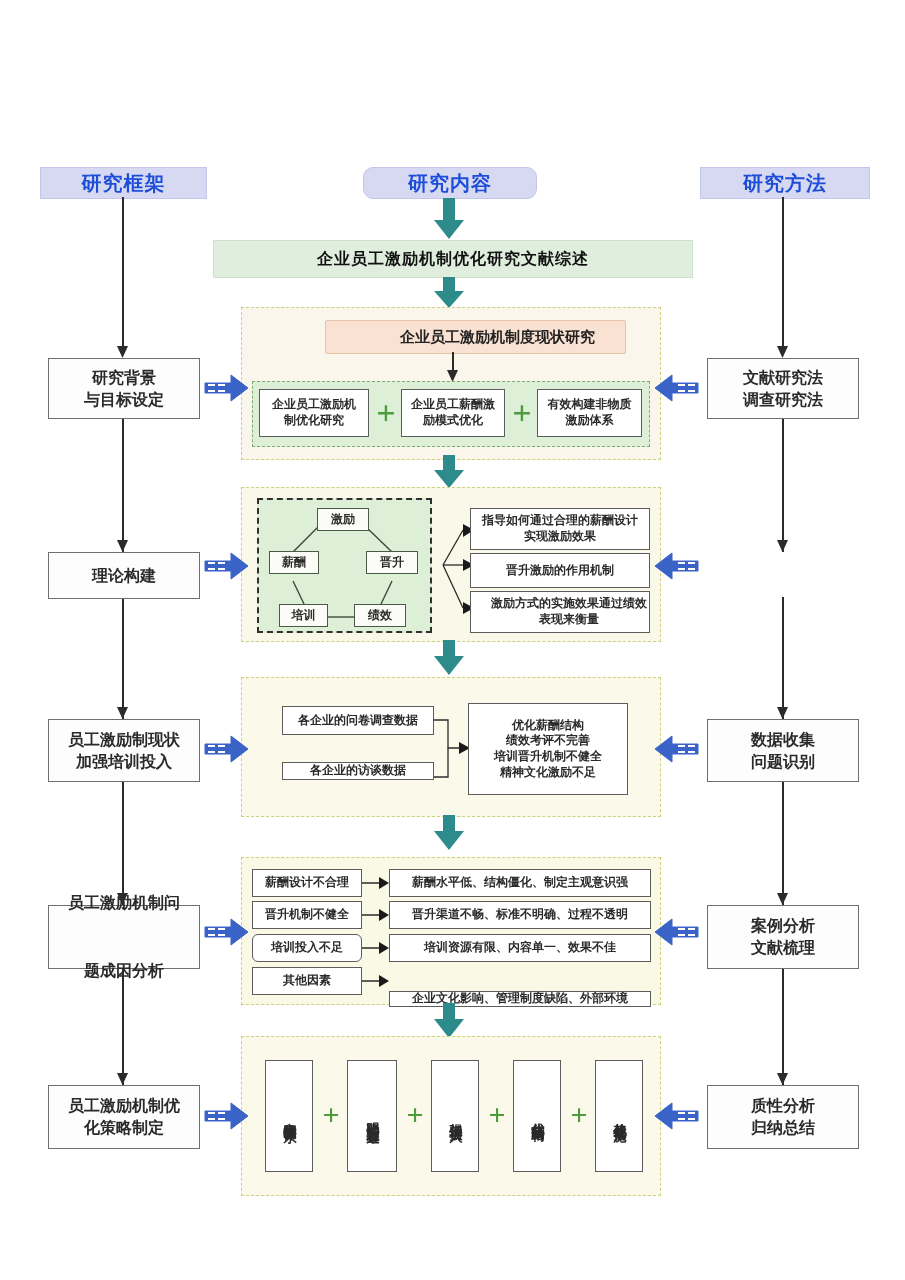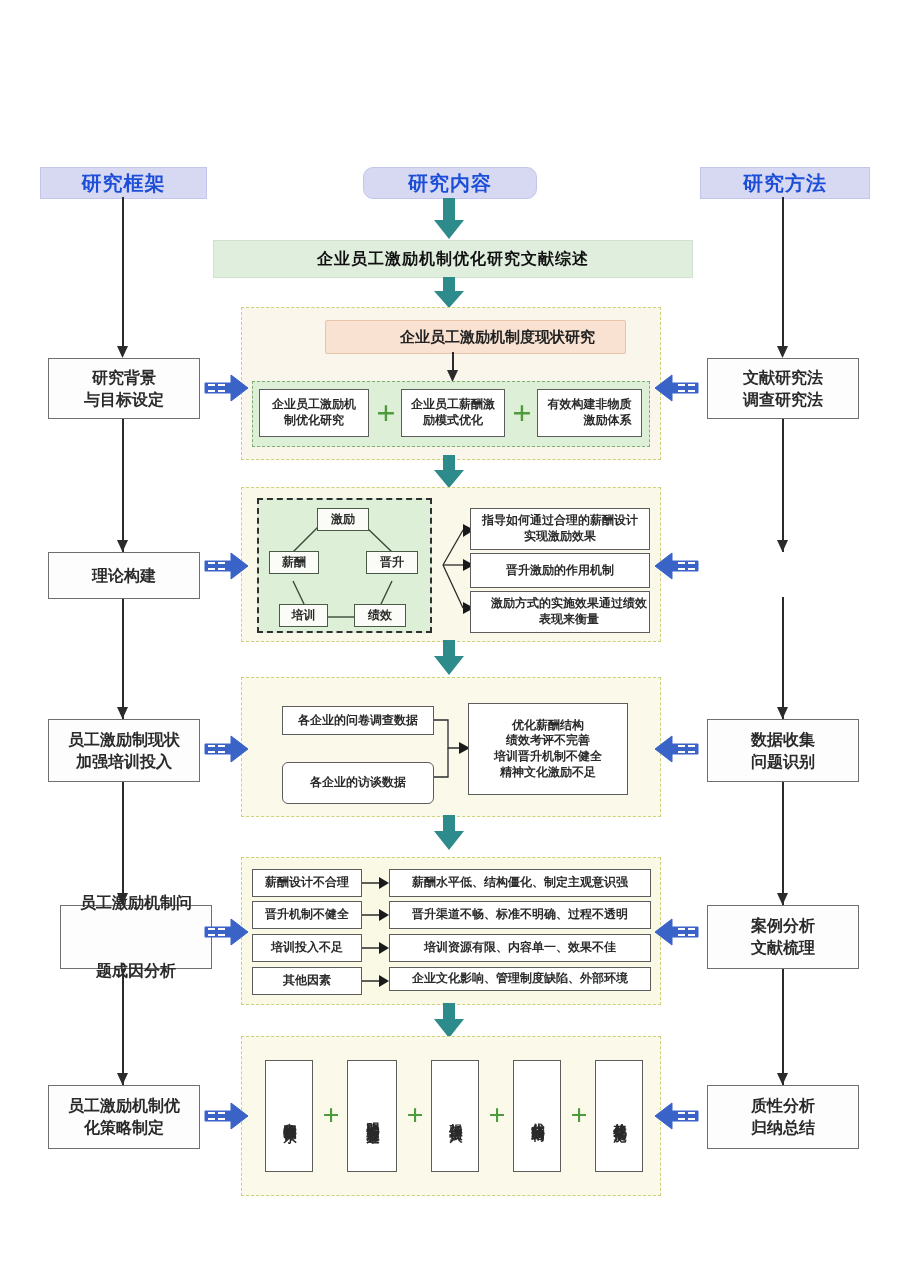--- a/index.html
+++ b/index.html
@@ -160,21 +160,21 @@
     <span>研究背景</span>
     <span>与目标设定</span>
   </div>
   <div class="sidebox" style="left:48px;top:552px;width:150px;height:45px;">
     <span>理论构建</span>
   </div>
   <div class="sidebox" style="left:48px;top:719px;width:150px;height:61px;">
     <span>员工激励制现状</span>
     <span>加强培训投入</span>
   </div>
-  <div class="sidebox" style="left:60px;top:905px;width:150px;height:62px;gap:46px;">
+  <div class="sidebox" style="left:48px;top:905px;width:150px;height:62px;gap:46px;">
     <span>员工激励机制问</span>
     <span>题成因分析</span>
   </div>
   <div class="sidebox" style="left:48px;top:1085px;width:150px;height:62px;">
     <span>员工激励机制优</span>
     <span>化策略制定</span>
   </div>
 
   <div class="sidebox" style="left:707px;top:358px;width:150px;height:59px;">
     <span>文献研究法</span>
@@ -216,21 +216,21 @@
   </div>
   <div class="wbox" style="left:401px;top:389px;width:104px;height:48px;">
     <div>
       <div>企业员工薪酬激</div>
       <div>励模式优化</div>
     </div>
   </div>
   <div class="plus" style="left:508px;top:399px;width:28px;height:28px;font-size:34px;">
     <span>+</span>
   </div>
-  <div class="wbox" style="left:537px;top:389px;width:105px;height:48px;text-align:right;">
+  <div class="wbox" style="left:537px;top:389px;width:105px;height:48px;">
     <div>
       <div>有效构建非物质</div>
       <div>激励体系</div>
     </div>
   </div>
 
   <div class="bluearrow" style="left:205px;top:374px;">
     <svg width="44" height="28" viewBox="0 0 44 28">
       <polygon points="0,9 26,9 26,1 43,14 26,27 26,19 0,19" fill="#3a63c8" stroke="#3a63c8" stroke-width="1"></polygon>
       <path d="M3,11 L10,11 M13,11 L20,11" stroke="#ffffff" stroke-width="2"></path>
@@ -323,21 +323,21 @@
     <svg width="34" height="36" viewBox="0 0 34 36">
       <polygon points="11,0 23,0 23,16 32,16 17,35 2,16 11,16" fill="#2e8b8b"></polygon>
     </svg>
   </div>
 
   <div class="band b3" style="left:241px;top:677px;width:420px;height:140px;"></div>
 
   <div class="wbox" style="left:282px;top:706px;width:152px;height:29px;">
     <span>各企业的问卷调查数据</span>
   </div>
-  <div class="wbox" style="left:282px;top:762px;width:152px;height:42px;border-radius:6px;">
+  <div class="wbox" style="left:282px;top:762px;width:152px;height:18px;">
     <span>各企业的访谈数据</span>
   </div>
 
   <svg class="canvas" style="pointer-events:none;">
     <path d="M434,720 L448,720 L448,748 L459,748" fill="none" stroke="#2b2b2b" stroke-width="1.3"></path>
     <path d="M434,777 L448,777 L448,748" fill="none" stroke="#2b2b2b" stroke-width="1.3"></path>
     <polygon points="459,742 459,754 470,748" fill="#1a1a1a"></polygon>
   </svg>
 
   <div class="wbox" style="left:468px;top:703px;width:160px;height:92px;">
@@ -379,31 +379,31 @@
     <span>薪酬水平低、结构僵化、制定主观意识强</span>
   </div>
 
   <div class="wbox" style="left:252px;top:901px;width:110px;height:28px;">
     <span>晋升机制不健全</span>
   </div>
   <div class="wbox" style="left:389px;top:901px;width:262px;height:28px;">
     <span>晋升渠道不畅、标准不明确、过程不透明</span>
   </div>
 
-  <div class="wbox" style="left:252px;top:934px;width:110px;height:28px;">
+  <div class="wbox" style="left:252px;top:934px;width:110px;height:28px;border-radius:6px;">
     <span>培训投入不足</span>
   </div>
   <div class="wbox" style="left:389px;top:934px;width:262px;height:28px;">
     <span>培训资源有限、内容单一、效果不佳</span>
   </div>
 
   <div class="wbox" style="left:252px;top:967px;width:110px;height:28px;">
     <span>其他因素</span>
   </div>
-  <div class="wbox" style="left:389px;top:967px;width:262px;height:24px;">
+  <div class="wbox" style="left:389px;top:991px;width:262px;height:16px;">
     <span>企业文化影响、管理制度缺陷、外部环境</span>
   </div>
 
   <svg class="canvas" style="pointer-events:none;">
     <line x1="362" y1="883" x2="381" y2="883" stroke="#1a1a1a" stroke-width="1.4"></line>
     <polygon points="379,877 379,889 389,883" fill="#1a1a1a"></polygon>
     <line x1="362" y1="915" x2="381" y2="915" stroke="#1a1a1a" stroke-width="1.4"></line>
     <polygon points="379,909 379,921 389,915" fill="#1a1a1a"></polygon>
     <line x1="362" y1="948" x2="381" y2="948" stroke="#1a1a1a" stroke-width="1.4"></line>
     <polygon points="379,942 379,954 389,948" fill="#1a1a1a"></polygon>

